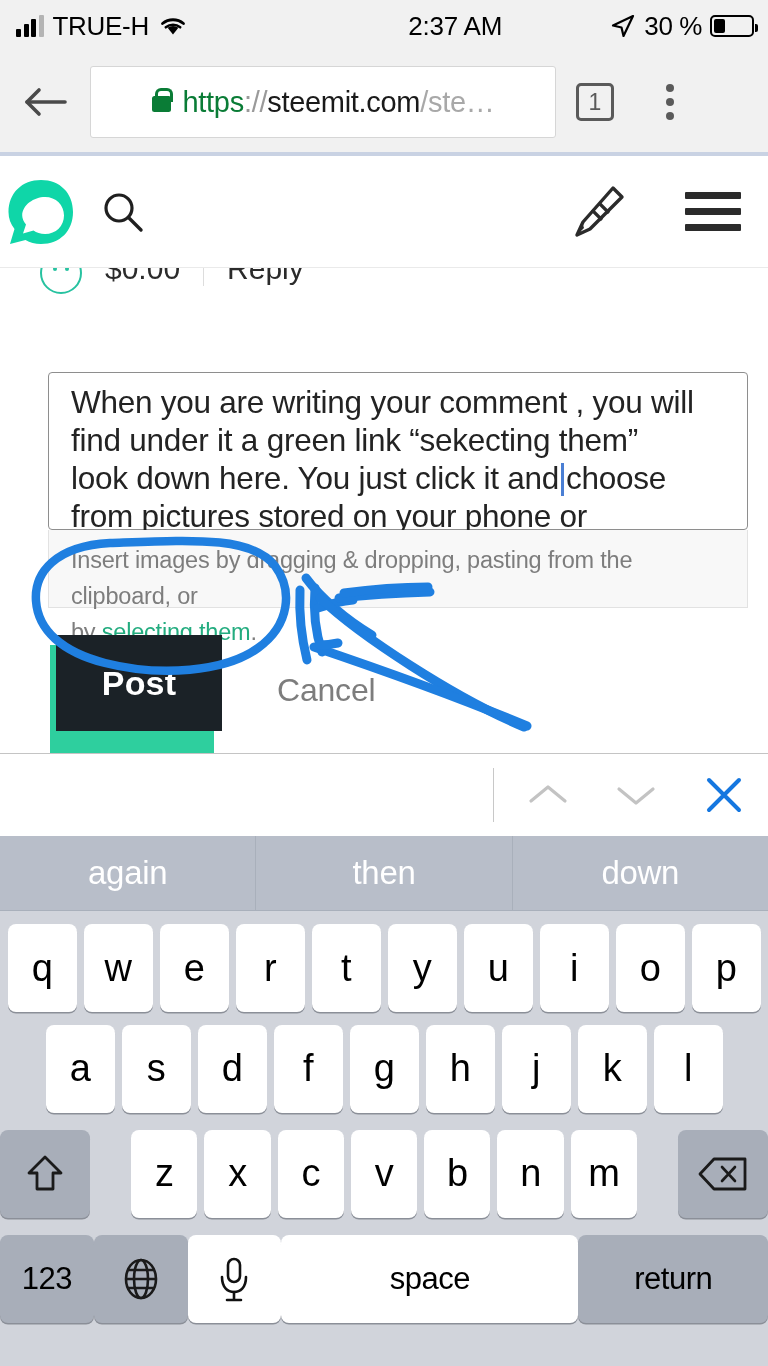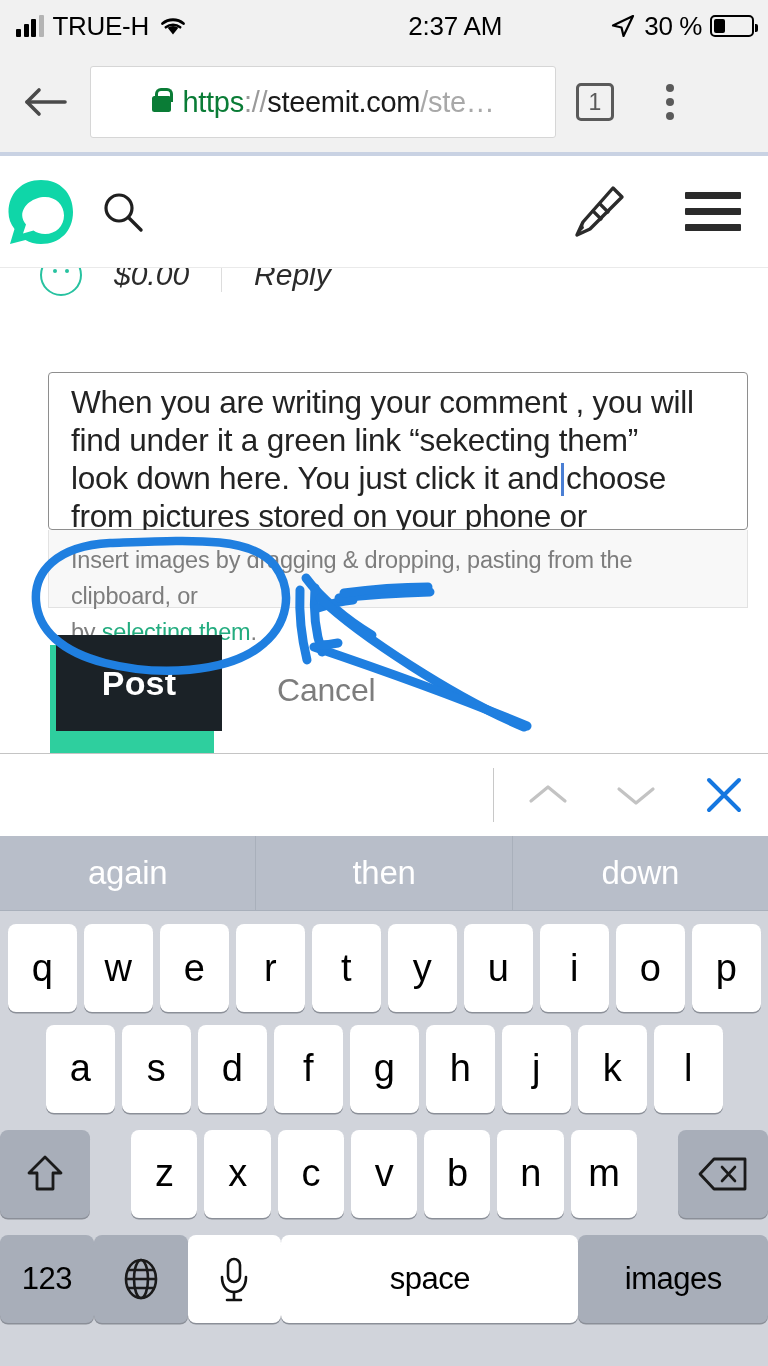--- a/index.html
+++ b/index.html
@@ -85,21 +85,21 @@
   .search-wrap { width: 86px; display: flex; justify-content: center; }
   .hdr-spacer { flex: 1; }
   .pencil-wrap { width: 120px; display: flex; justify-content: center; }
   .burger-wrap { width: 110px; display: flex; flex-direction: column; align-items: center; gap: 9px; }
   .burger-wrap span { display: block; width: 56px; height: 7px; background: #2b2b2b; border-radius: 1px; }
 
   
   .content { position: absolute; top: 268px; left: 0; width: 768px; height: 485px; background: #fff; overflow: hidden; }
   .reply-row {
     position: absolute; top: -16px; left: 40px;
-    display: flex; align-items: center; gap: 32px; height: 46px; font-style: italic;
+    display: flex; align-items: flex-start; gap: 23px; height: 46px;
   }
   .payout-circle {
     width: 42px; height: 42px; border: 2px solid #27c2a0; border-radius: 50%;
     position: relative;
   }
   .payout-circle::before, .payout-circle::after {
     content: ""; position: absolute; top: 13px; width: 4px; height: 4px;
     background: #27c2a0; border-radius: 50%;
   }
   .payout-circle::before { left: 11px; }
@@ -400,17 +400,17 @@
         </svg>
       </div>
       <div class="key mic">
         <svg width="34" height="48" viewBox="0 0 34 48">
           <rect x="11" y="4" width="12" height="23" rx="6" fill="none" stroke="#111" stroke-width="2.6"></rect>
           <path d="M5 22 C5 33 11 37 17 37 C23 37 29 33 29 22" fill="none" stroke="#111" stroke-width="2.6" stroke-linecap="round"></path>
           <path d="M17 37 V45 M10 45 H24" stroke="#111" stroke-width="2.6" stroke-linecap="round"></path>
         </svg>
       </div>
       <div class="key space">space</div>
-      <div class="key return">images</div>
+      <div class="key return">return</div>
     </div>
   </div>
 
 </div>
 
 </body></html>

